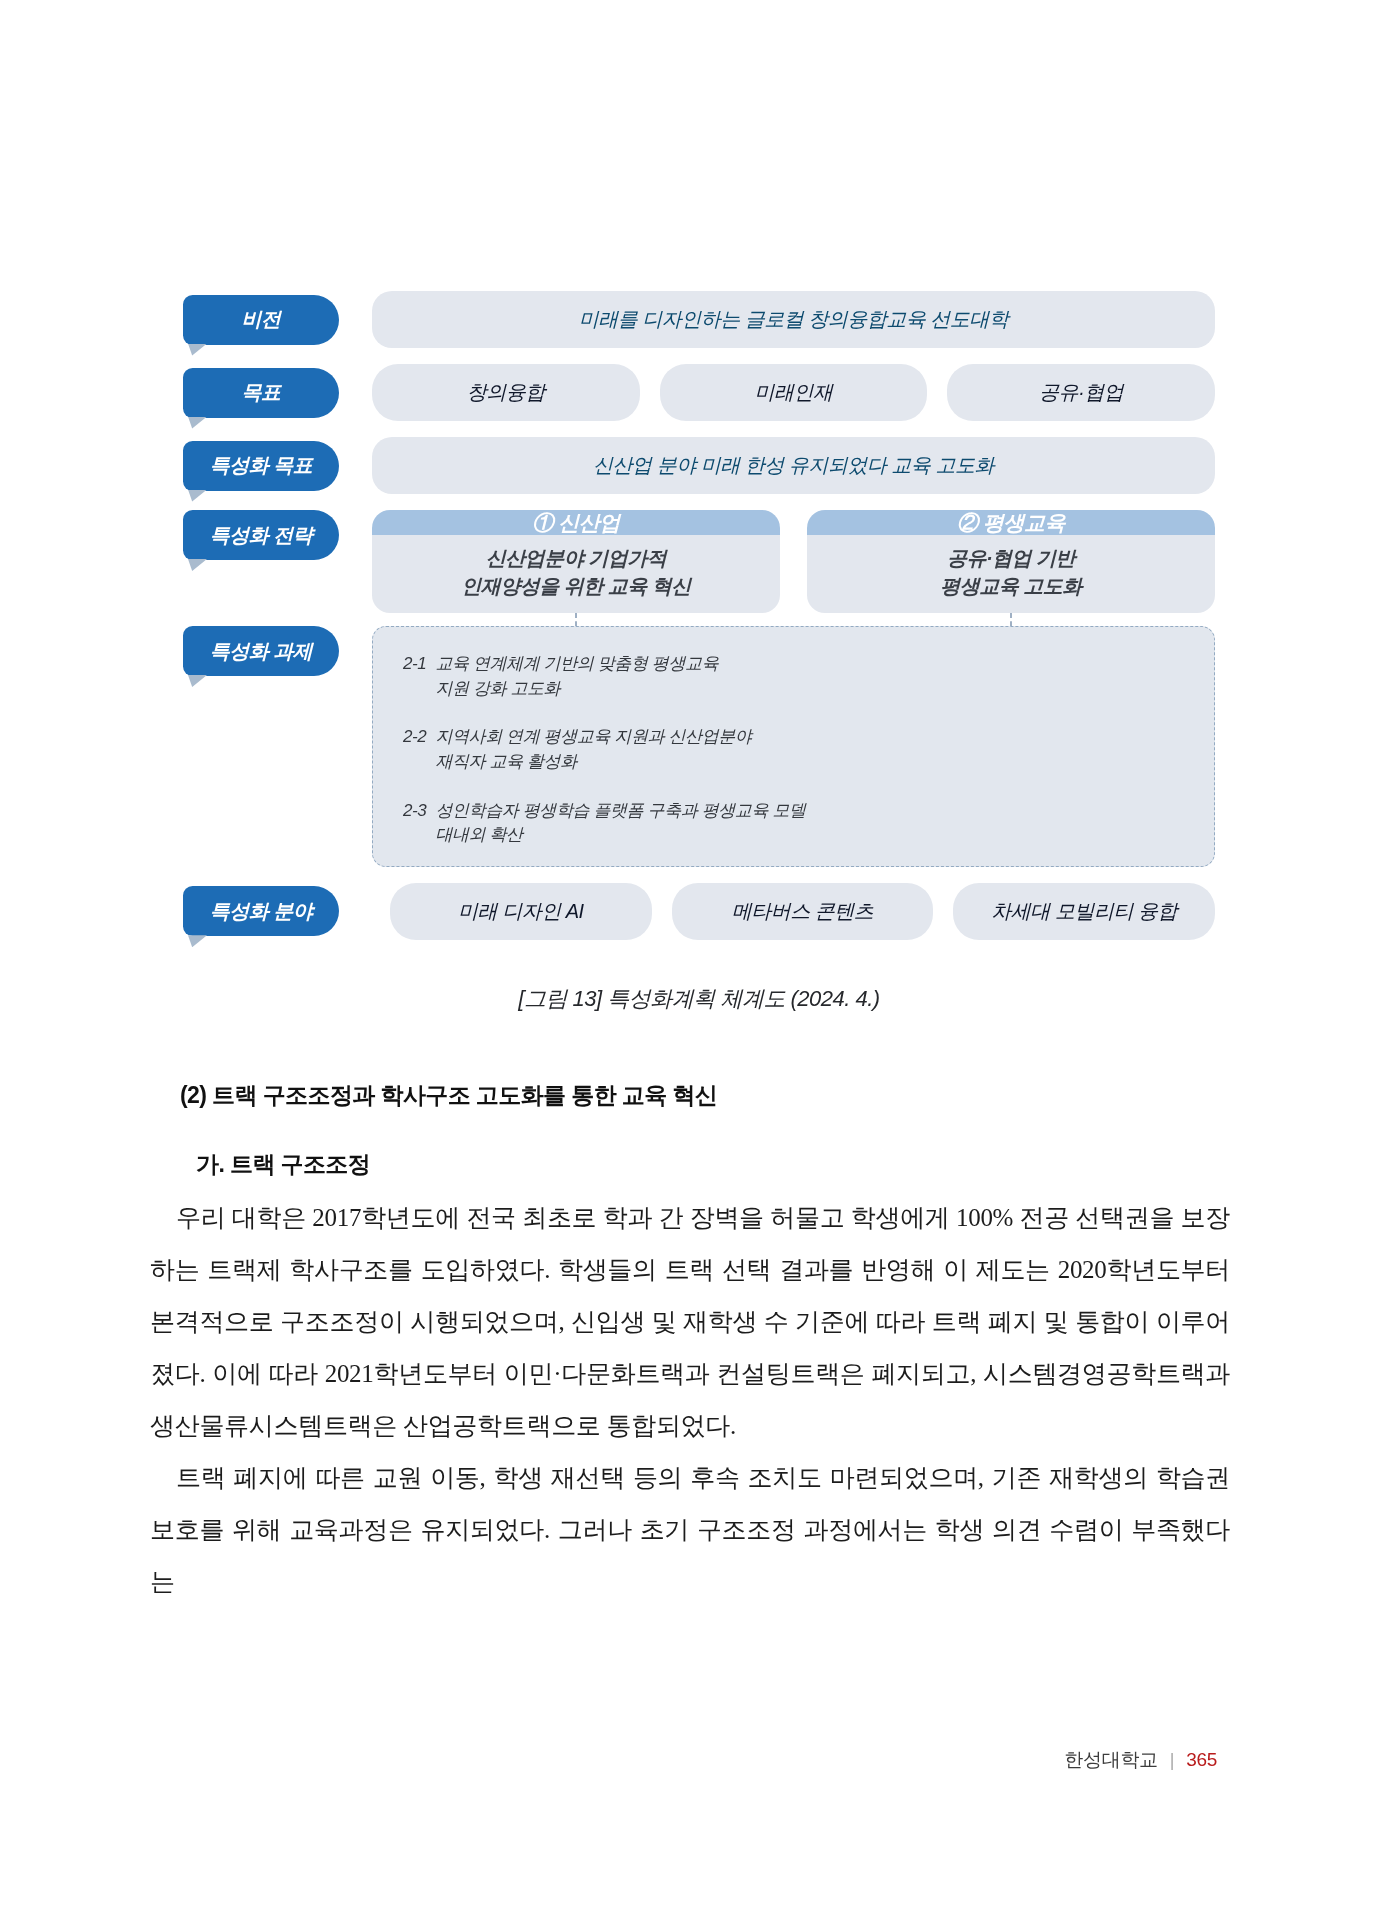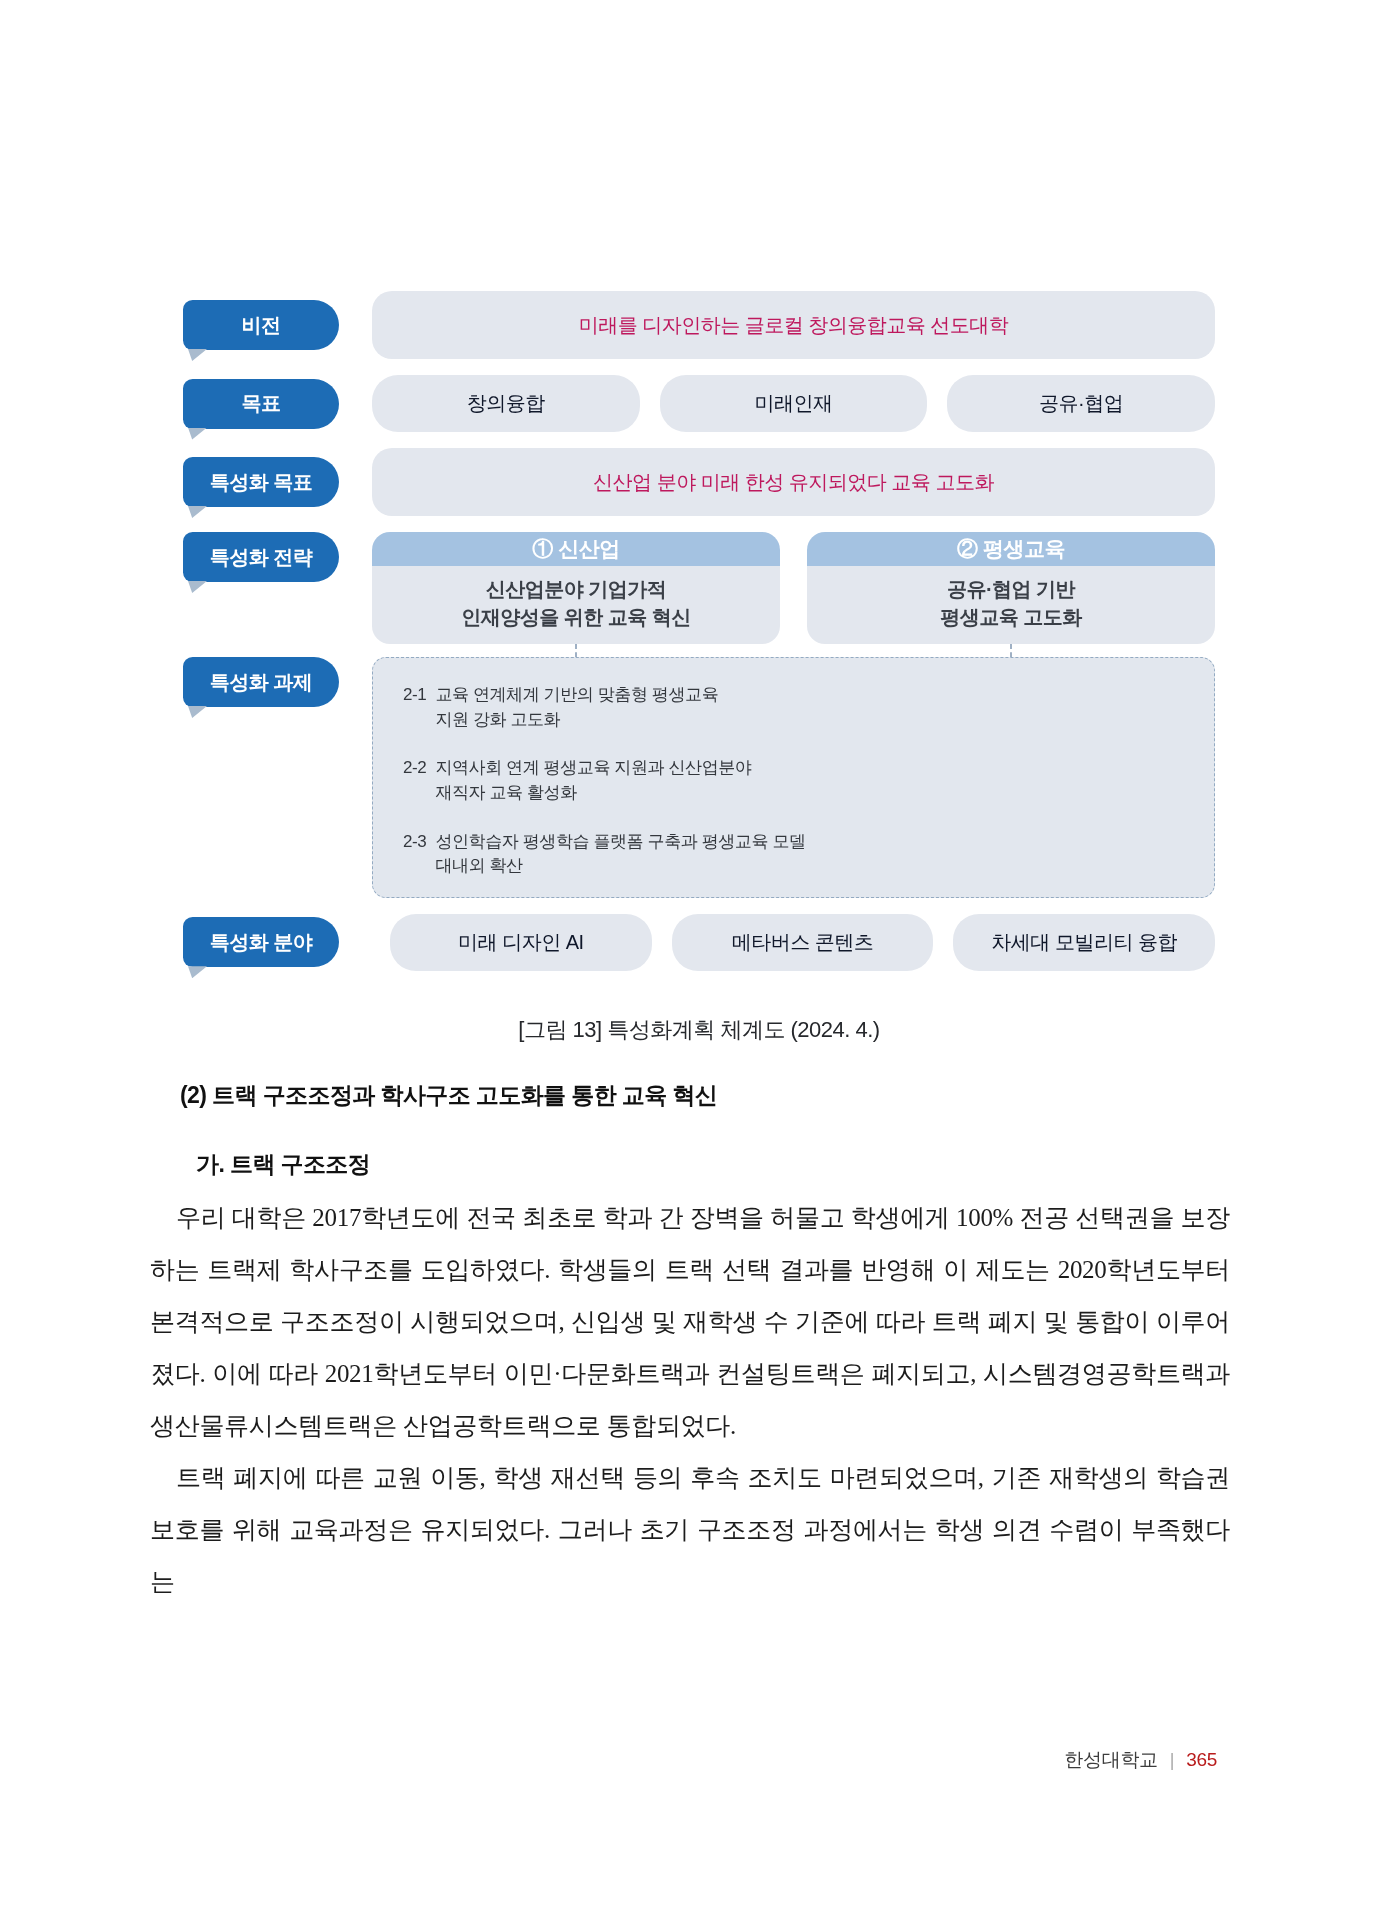--- a/index.html
+++ b/index.html
@@ -1,40 +1,40 @@
 <!DOCTYPE html>
 <html><head>
 <meta charset="utf-8">
 <style>
   html,body{margin:0;padding:0;background:#ffffff;}
   body{width:1392px;height:1920px;font-family:"Liberation Sans",sans-serif;-webkit-font-smoothing:antialiased;}
   .page{position:relative;width:1392px;height:1920px;background:#ffffff;overflow:hidden;}
 
   
-  .diagram{position:absolute;top:291px;left:183px;width:1032px;}
+  .diagram{position:absolute;top:291px;left:183px;width:1032px;font-style:italic;}
   .drow{display:flex;margin-bottom:16px;}
   .drow.center{align-items:center;}
   .drow.top{align-items:flex-start;}
   .dlabel{position:relative;flex:0 0 156px;height:50px;margin-right:33px;
           background:#1d6cb5;color:#ffffff;font-weight:700;font-size:20px;
           display:flex;align-items:center;justify-content:center;
           border-radius:10px 26px 26px 10px;letter-spacing:-0.5px;}
   .dlabel::after{content:"";position:absolute;left:5px;bottom:-11px;width:19px;height:12px;
           background:#a9bbce;clip-path:polygon(0 0,100% 0,22% 100%);}
   .dcontent{flex:1;display:flex;}
-  .wbox{flex:1;height:68px;background:#e3e7ee;border-radius:20px;
+  .wbox{flex:1;height:57px;background:#e3e7ee;border-radius:20px;
         display:flex;align-items:center;justify-content:center;
-        font-size:20px;font-weight:500;color:#be185d;letter-spacing:-0.5px;}
+        font-size:20px;font-weight:500;color:#0c4a6e;letter-spacing:-0.5px;}
   .tri{display:flex;flex:1;gap:20px;}
   .tri .cell{flex:1;height:57px;background:#e3e7ee;border-radius:26px;
         display:flex;align-items:center;justify-content:center;
         font-size:20px;font-weight:500;color:#0f172a;letter-spacing:-0.5px;}
   .cols{display:flex;flex:1;gap:27px;}
   .scol{flex:1;border-radius:18px;overflow:hidden;}
-  .shead{height:34px;background:#a4c2e1;color:#ffffff;font-weight:700;font-size:21px;
+  .shead{height:25px;background:#a4c2e1;color:#ffffff;font-weight:700;font-size:21px;
         display:flex;align-items:center;justify-content:center;letter-spacing:-0.5px;}
   .sbody{background:#e3e7ee;padding:9px 10px 13px;text-align:center;
         font-size:20px;font-weight:600;color:#3a3f47;line-height:1.4;letter-spacing:-0.5px;}
   .connector-row{display:flex;margin:0 0 0 189px;height:13px;}
   .connector-row .ccols{display:flex;flex:1;gap:27px;}
   .conn{flex:1;display:flex;justify-content:center;}
   .conn span{width:0;border-left:2px dashed #9fb0c4;height:13px;}
   .tbox{flex:1;background:#e2e7ee;border:1.6px dashed #93aac2;border-radius:14px;
         padding:25px 14px 18px 30px;box-sizing:border-box;min-height:214px;}
   .titem{display:flex;margin-bottom:24px;font-size:17px;color:#33373d;line-height:1.45;letter-spacing:-0.4px;}

